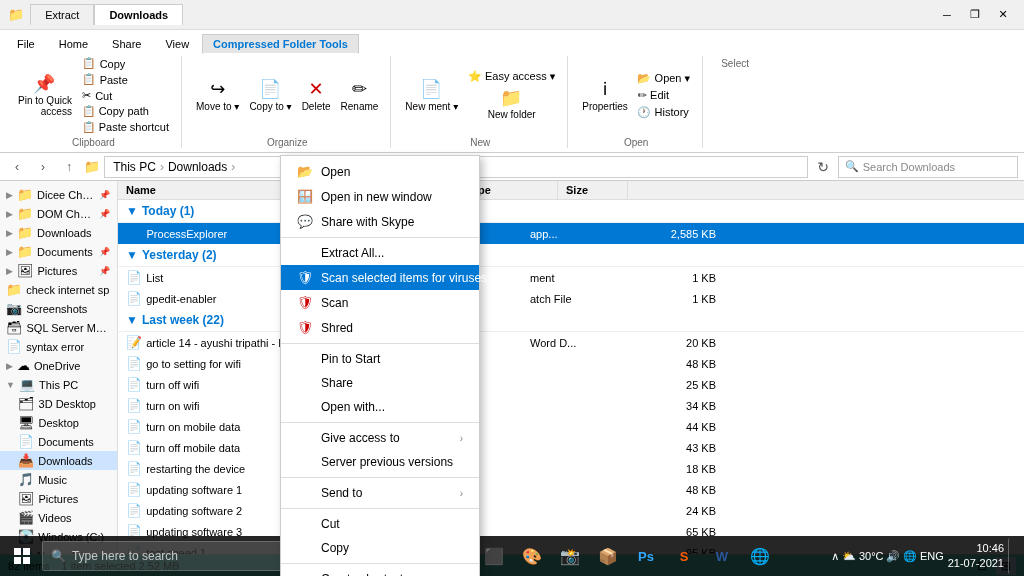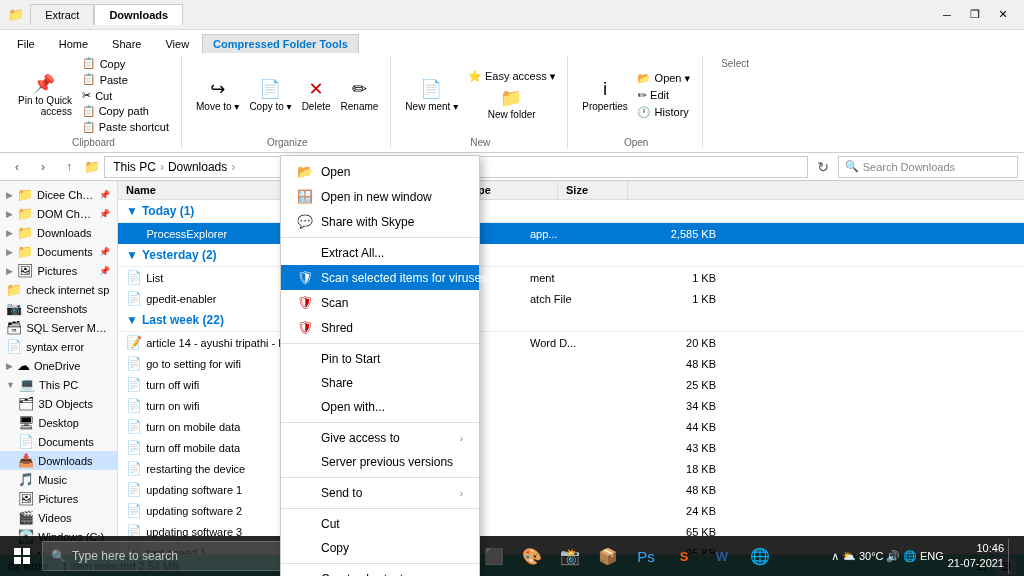--- a/index.html
+++ b/index.html
@@ -602,21 +602,21 @@
       <span class="sidebar-item-icon">☁</span>
       <span class="sidebar-item-text">OneDrive</span>
     </div>
     <div class="sidebar-item">
       <span class="sidebar-arrow">▼</span>
       <span class="sidebar-item-icon">💻</span>
       <span class="sidebar-item-text">This PC</span>
     </div>
     <div class="sidebar-item" style="padding-left:18px;">
       <span class="sidebar-item-icon">🗂</span>
-      <span class="sidebar-item-text">3D Objects</span>
+      <span class="sidebar-item-text">3D Desktop</span>
     </div>
     <div class="sidebar-item" style="padding-left:18px;">
       <span class="sidebar-item-icon">🖥</span>
       <span class="sidebar-item-text">Desktop</span>
     </div>
     <div class="sidebar-item" style="padding-left:18px;">
       <span class="sidebar-item-icon">📄</span>
       <span class="sidebar-item-text">Documents</span>
     </div>
     <div class="sidebar-item active" style="padding-left:18px;">
@@ -926,21 +926,21 @@
   <div class="taskbar-btn">
     <span>🎨</span>
   </div>
   <div class="taskbar-btn">
     <span>📸</span>
   </div>
   <div class="taskbar-btn">
     <span>📦</span>
   </div>
   <div class="taskbar-btn">
-    <span style="color:#31a8ff;font-weight:normal;font-size:15px;">Ps</span>
+    <span style="color:#31a8ff;font-weight:bold;font-size:13px;">Ps</span>
   </div>
   <div class="taskbar-btn">
     <span style="color:#ff5c00;font-weight:bold;font-size:13px;">S</span>
   </div>
   <div class="taskbar-btn">
     <span style="color:#2b579a;font-weight:bold;font-size:13px;">W</span>
   </div>
   <div class="taskbar-btn">
     <span>🌐</span>
   </div>

